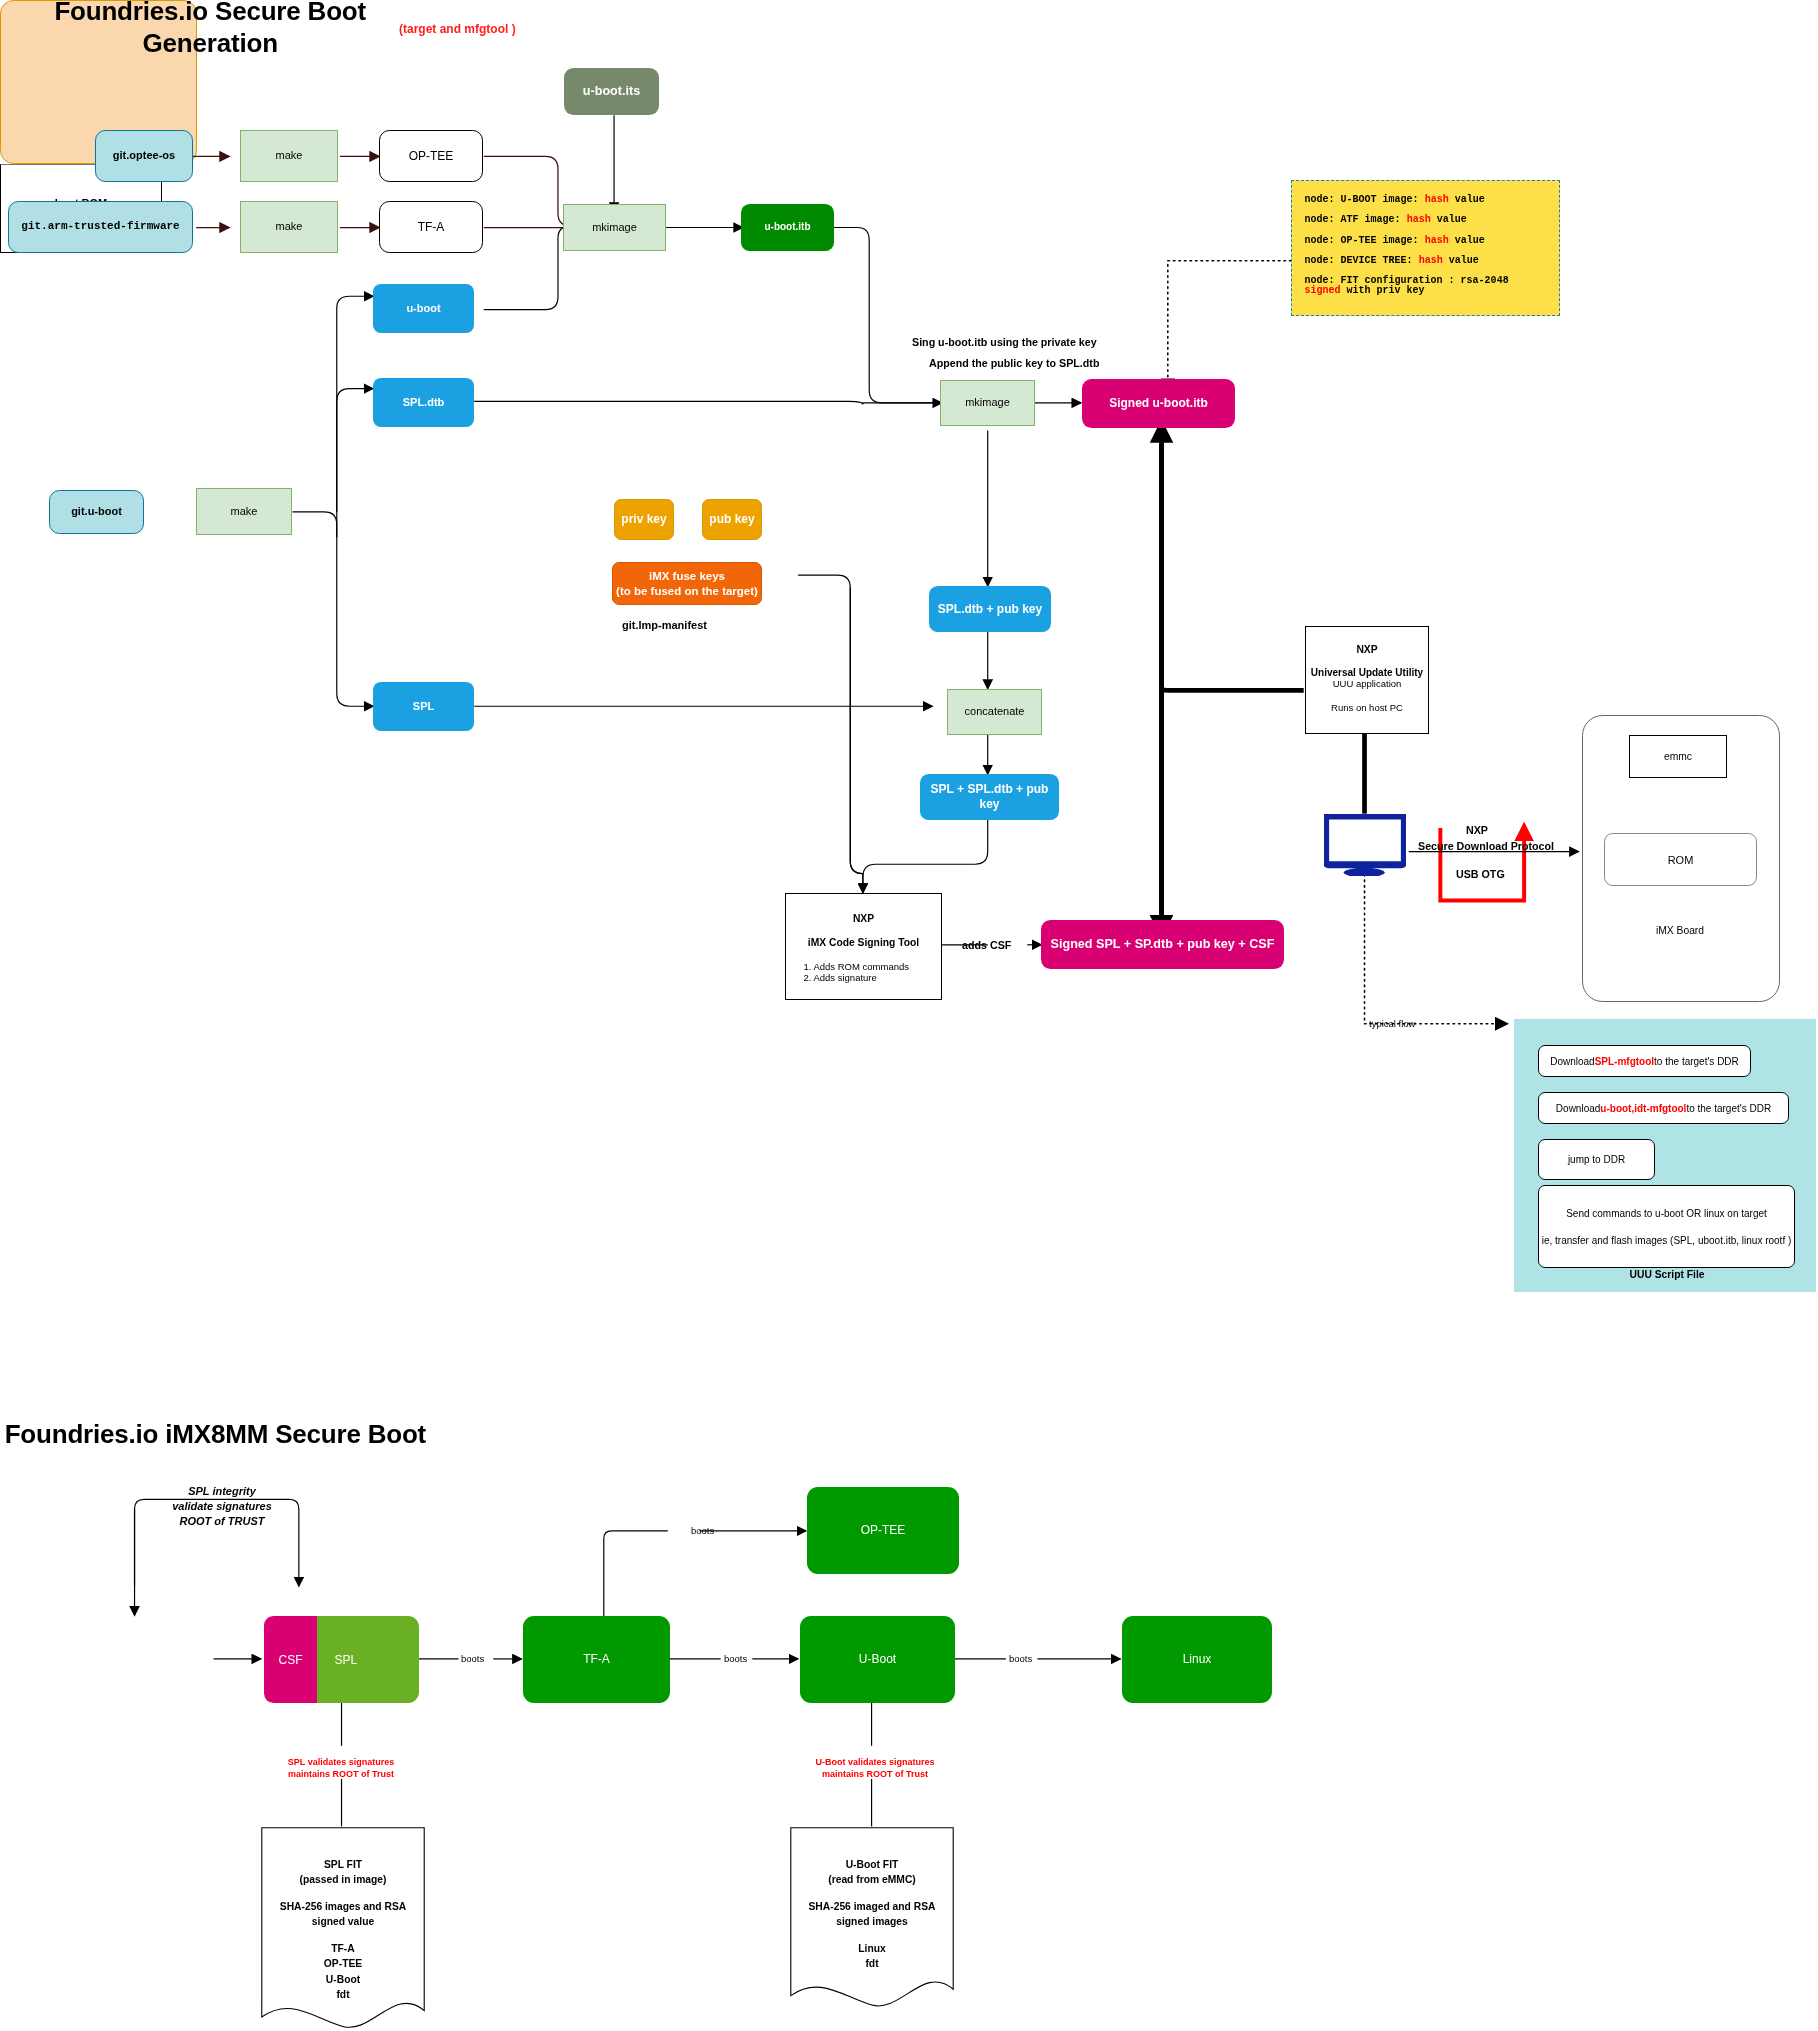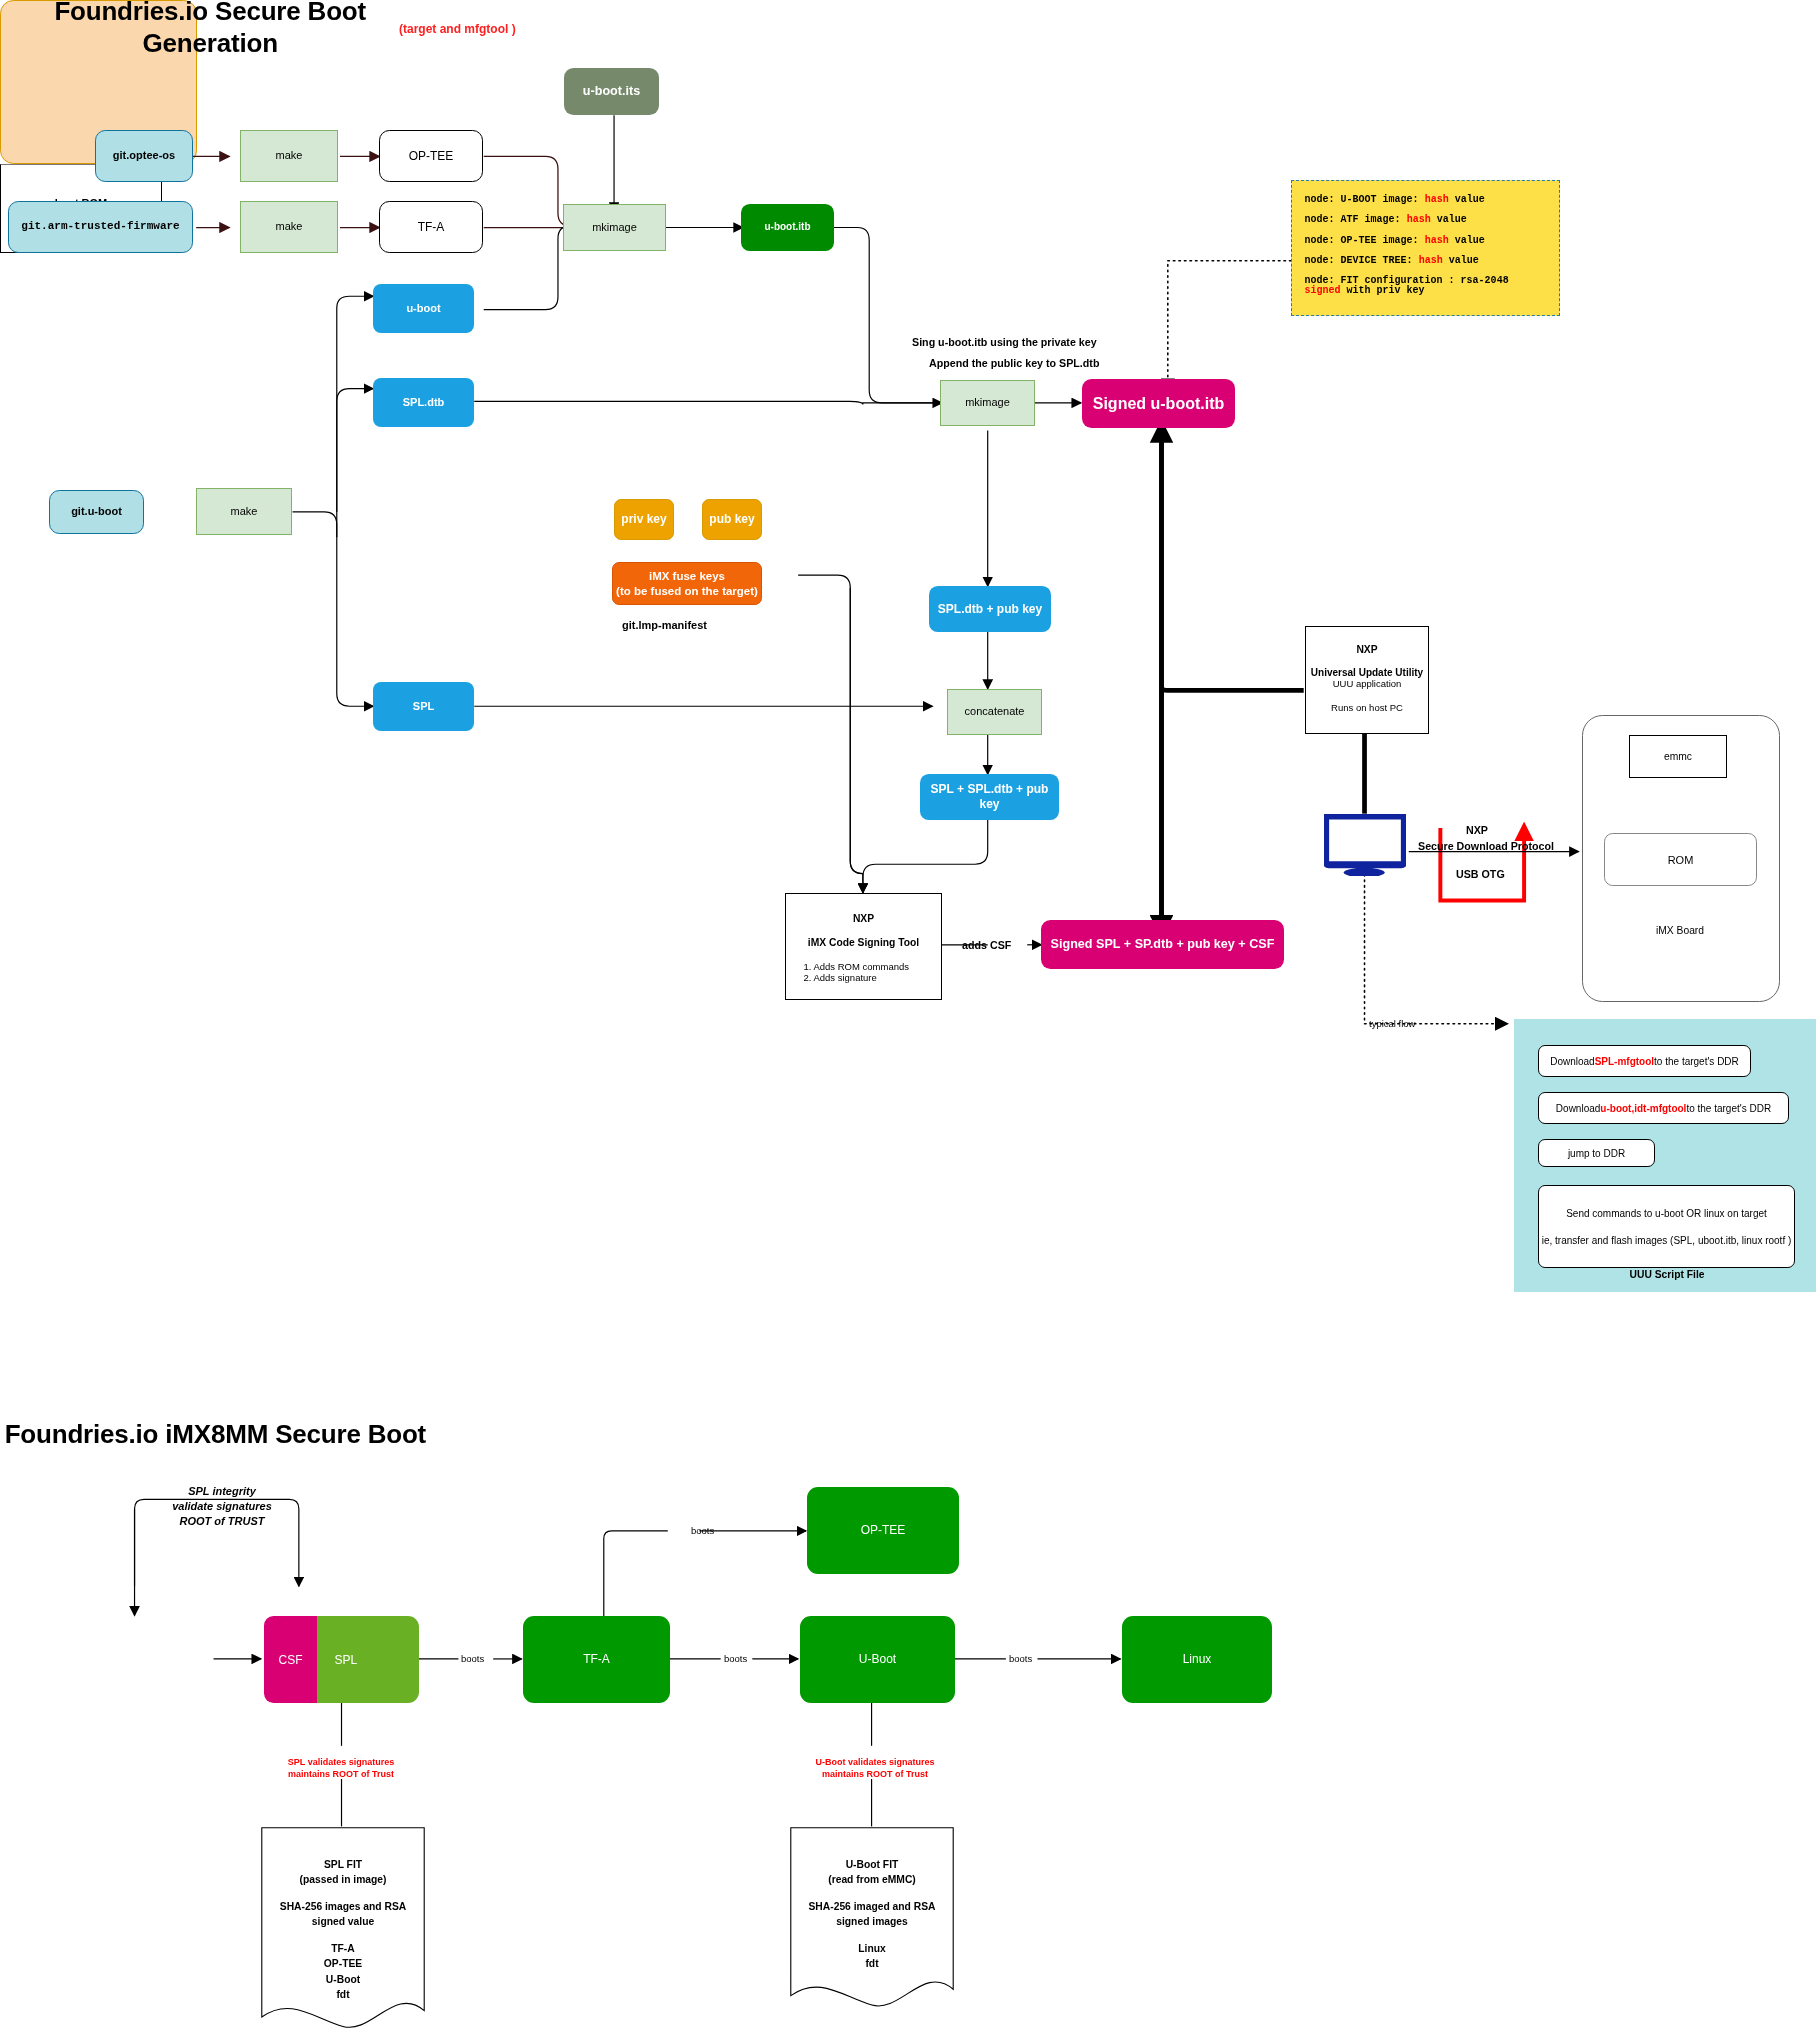--- a/index.html
+++ b/index.html
@@ -11,21 +11,21 @@
   .t-sub{font-weight:bold;font-size:12px;color:#ff2020;}
   
   .cyan{background:#b0dfe5;border:1.3px solid #10739e;border-radius:10.3px;color:#000;font-weight:bold;font-size:11px;}
   .makebox{background:#d5e8d4;border:1.1px solid #82b366;color:#000;font-size:11px;}
   .whitebox{background:#fff;border:1.3px solid #000;border-radius:10.3px;color:#000;font-size:12px;}
   .blue{background:#1ba1e2;border:none;border-radius:8px;color:#fff;font-weight:bold;font-size:11px;}
   .blue-b{background:#1ba1e2;border:none;border-radius:8.7px;color:#fff;font-weight:bold;font-size:12px;}
   .olive{background:#76896a;border:none;border-radius:9.5px;color:#fff;font-weight:bold;font-size:12.6px;}
   .green{background:#008a00;border:none;border-radius:8.7px;color:#fff;font-weight:bold;font-size:10px;}
   .green-lg{background:#009900;border:none;border-radius:11px;color:#fff;font-size:12px;}
-  .pink{background:#d80073;border:none;border-radius:9.5px;color:#fff;font-weight:bold;font-size:16px;}
+  .pink{background:#d80073;border:none;border-radius:9.5px;color:#fff;font-weight:bold;font-size:12px;}
   .plainbox{background:#fff;border:1.9px solid #000;color:#000;font-size:10.3px;}
   .orange-outer{background:#fad7ac;border:1.4px solid #d79b00;border-radius:13.4px;}
   .orange-key{background:#eda200;border:1.2px solid #d79b00;border-radius:7.1px;color:#fff;font-weight:bold;font-size:12px;}
   .orange-fuse{background:#f2660a;border:1.2px solid #d75500;border-radius:7.1px;color:#fff;font-weight:bold;font-size:11.5px;}
   .lbl{position:absolute;font-size:10.7px;font-weight:bold;color:#000;white-space:nowrap;}
   .lbl-sm{position:absolute;font-size:9.5px;color:#000;white-space:nowrap;}
   .note{position:absolute;background:#fde047;border:1.3px dashed #1f7fb5;box-sizing:border-box;font-family:Liberation Mono, monospace;}
   .note p{margin:0;font-size:10px;font-weight:bold;line-height:1;}
   .red{color:#ff0000;}
   .uuuwrap{position:absolute;background:#b0e3e6;box-sizing:border-box;}
@@ -257,21 +257,21 @@
   <div class="uuuitem" style="left:1538px;top:1045px;width:213px;height:32px;">
     <span>Download </span>
       <span class="red" style="font-weight:bold">SPL-mfgtool</span>
       <span> to the target's DDR</span>
   </div>
   <div class="uuuitem" style="left:1538px;top:1092px;width:251px;height:32px;">
     <span>Download </span>
       <span class="red" style="font-weight:bold">u-boot,idt-mfgtool</span>
       <span> to the target's DDR</span>
   </div>
-  <div class="uuuitem" style="left:1538px;top:1139px;width:117px;height:28px;text-align:right;">jump to DDR</div>
+  <div class="uuuitem" style="left:1538px;top:1139px;width:117px;height:41px;text-align:right;">jump to DDR</div>
   <div class="uuuitem" style="left:1538px;top:1185px;width:257px;height:83px;flex-direction:column;">
     <span style="margin-bottom:16px;">Send commands to u-boot OR linux on target</span>
     <span>ie, transfer and flash images (SPL, uboot.itb, linux rootf )</span>
   </div>
   <div class="node" style="left:1538px;top:1267px;width:258px;height:17.4px;font-weight:bold;font-size:10.3px;">UUU Script File</div>
 
   <div class="node t-title" style="left:4.7px;top:1418px;width:553px;height:32px;justify-content:flex-start;">Foundries.io iMX8MM Secure Boot</div>
 
   <div class="italbl" style="left:147px;top:1484px;width:150px;">
     <div>SPL integrity</div>

